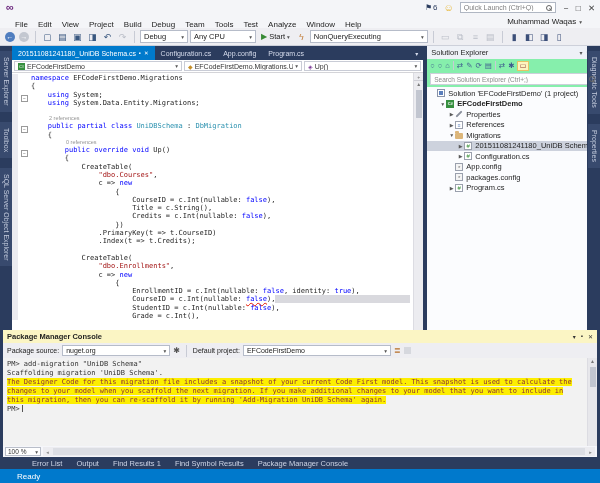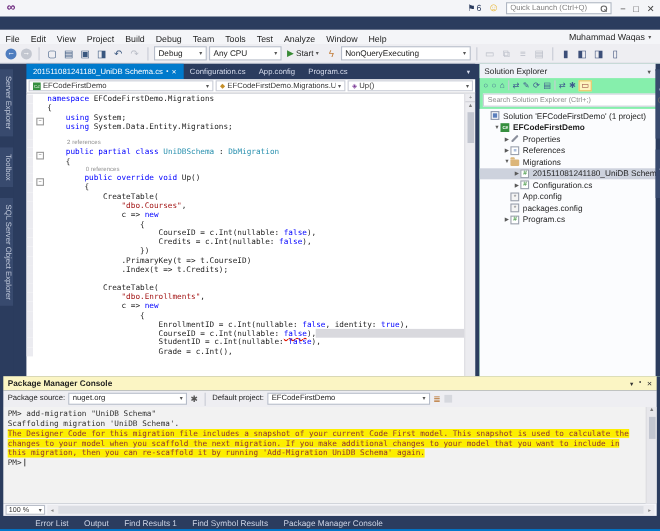--- a/index.html
+++ b/index.html
@@ -17,21 +17,21 @@
   .quick-launch { width:96px; height:11px; background:#fff; border:1px solid #b0b7c3; display:flex;
                   align-items:center; padding:0 3px; font-size:7px; color:#808080; margin-right:8px; }
   .quick-launch .ql-text { flex:1; white-space:nowrap; overflow:hidden; }
   .mag { position:relative; width:6px; height:6px; flex:none; }
   .mag::before { content:""; position:absolute; width:4px; height:4px; border:1px solid #666; border-radius:50%; top:0; left:0; }
   .mag::after { content:""; position:absolute; width:3px; height:1px; background:#666; transform:rotate(45deg); top:4.5px; left:3.5px; }
   .winbtns { display:flex; gap:7px; margin-right:3px; font-size:8.5px; color:#444; }
   .winbtns span { cursor:default; }
 
   
-  .menubar { height:13px; background:#f4f5f8; display:flex; align-items:center; padding:0 0;margin-top:12px; }
+  .menubar { height:13px; background:#f4f5f8; display:flex; align-items:center; padding:0 10px; }
   .menu-item { font-size:8px; color:#1e1e1e; padding:0 5px; }
   .user-area { margin-left:auto; font-size:8px; color:#1e1e1e; display:flex; align-items:center; gap:3px; padding-right:8px; }
   .chev { font-size:5.5px; color:#555; }
 
   
   .toolbar { height:18px; background:#eeeef2; border-bottom:1px solid #cdd0da; display:flex; align-items:center; padding:0 4px; gap:2px; }
   .tbi { font-size:9px; color:#39577f; width:13px; text-align:center; line-height:14px; }
   .tbi.dis { color:#b9bdc7; }
   .tbi.dark { color:#3c4f79; }
   .navcircle { width:10px; height:10px; border-radius:50%; background:#4f7dbf; color:#fff; font-size:7px;
@@ -44,21 +44,21 @@
   .combo.w-debug { width:48px; } .combo.w-cpu { width:66px; } .combo.w-query { width:118px; }
   .start-btn { display:flex; align-items:center; gap:2px; font-size:7.5px; color:#222; padding:0 3px; }
   .play { color:#388a34; font-size:8px; }
 
   
   .main { display:flex; height:284px; }
   .side-strip { background:#2b3c5e; display:flex; flex-direction:column; align-items:center; gap:10px; padding-top:5px; }
   .side-strip.left { width:13px; } .side-strip.right { width:15px; }
   .vtab { writing-mode:vertical-rl; font-size:7px; color:#c3cbdd; background:#384a6e; padding:6px 1px; line-height:10px; white-space:nowrap; }
 
-  .editor-col { width:484px; display:flex; flex-direction:column; background:#2b3c5e;padding-left:12px; }
+  .editor-col { width:484px; display:flex; flex-direction:column; background:#2b3c5e; }
   .tabs-row { height:14px; display:flex; align-items:stretch; }
   .etab { display:flex; align-items:center; gap:3px; padding:0 6px; font-size:7px; color:#d7dded; white-space:nowrap; }
   .etab.active { background:#007acc; color:#fff; }
   .etab .ticon { font-size:5.5px; color:#fff; }
   .tabs-more { margin-left:auto; color:#d7dded; font-size:6px; align-self:center; padding-right:5px; }
 
   .breadcrumb { height:13px; background:#fff; border-bottom:1px solid #d4d4d8; display:flex; gap:2px; padding:1px 2px; }
   .bc-combo { border:1px solid #c9ccd6; background:#fff; display:flex; align-items:center; gap:2px;
               font-size:7px; color:#333; padding:0 3px; overflow:hidden; white-space:nowrap; }
   .bc-combo .chev { margin-left:auto; }
@@ -345,20 +345,25 @@
               <span class="code-text"><span class="tk-p">                    {</span></span>
             </div>
             <div class="code-row">
               <span class="cm-band"></span>
               <span class="cm-gutter"></span>
               <span class="code-text"><span class="tk-p">                        CourseID = c.Int(nullable: </span><span class="tk-k">false</span><span class="tk-p">),</span></span>
             </div>
             <div class="code-row">
               <span class="cm-band"></span>
               <span class="cm-gutter"></span>
+              <span class="code-text"><span class="tk-p">                        Title = c.String(),</span></span>
+            </div>
+            <div class="code-row">
+              <span class="cm-band"></span>
+              <span class="cm-gutter"></span>
               <span class="code-text"><span class="tk-p">                        Credits = c.Int(nullable: </span><span class="tk-k">false</span><span class="tk-p">),</span></span>
             </div>
             <div class="code-row">
               <span class="cm-band"></span>
               <span class="cm-gutter"></span>
               <span class="code-text"><span class="tk-p">                    })</span></span>
             </div>
             <div class="code-row">
               <span class="cm-band"></span>
               <span class="cm-gutter"></span>

